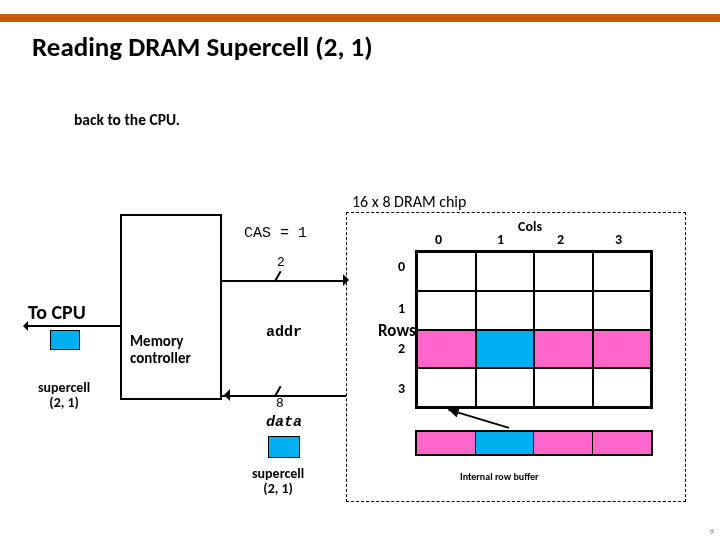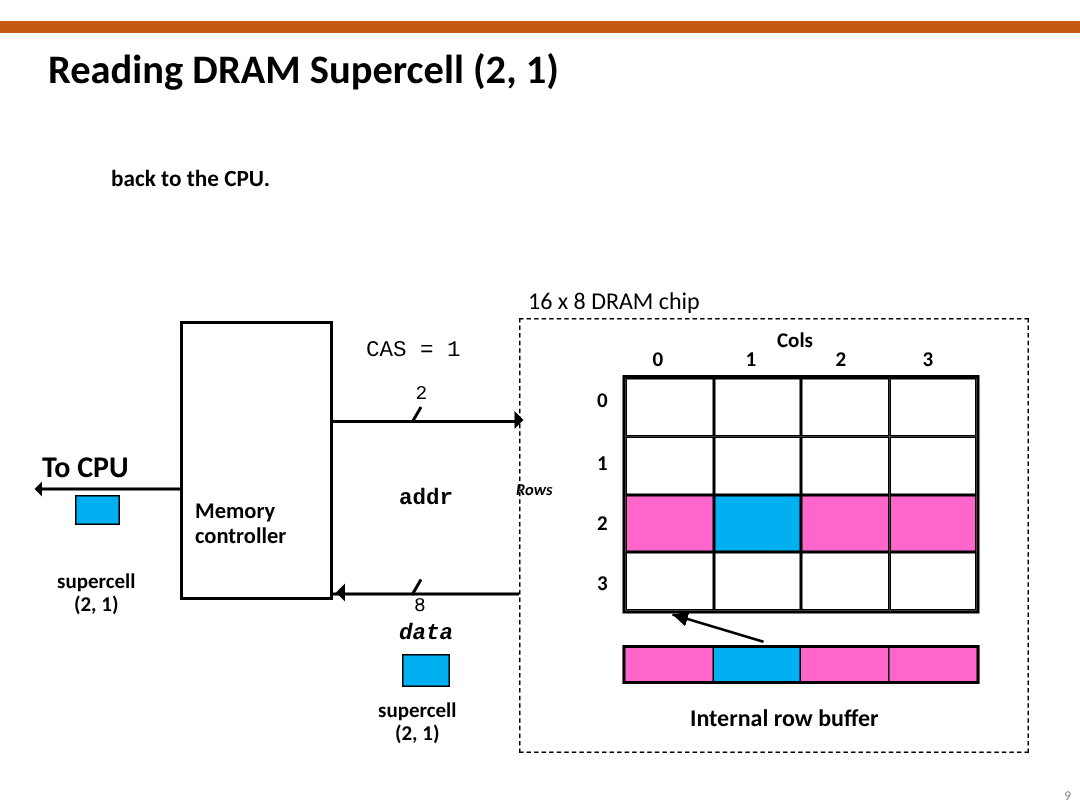--- a/index.html
+++ b/index.html
@@ -42,21 +42,21 @@
   .chip-border {
     position: absolute;
     top: 212px; left: 346px;
     width: 340px; height: 290px;
     border: 1.5px dashed #000;
     background: #fff;
   }
   .cols-label { position: absolute; top: 218px; left: 518px; font-size: 14px; font-weight: 700; text-align: center; }
   .col-n { position: absolute; top: 231px; font-size: 14px; font-weight: 700; }
   .c0 { left: 435px; } .c1 { left: 497px; } .c2 { left: 557px; } .c3 { left: 615px; }
-  .rows-label { position: absolute; top: 320px; left: 344px; font-size: 11px; font-weight: 700; font-style: italic; }
+  .rows-label { position: absolute; top: 320px; left: 378px; font-size: 17px; font-weight: 700; }
   .row-n { position: absolute; left: 398px; font-size: 14px; font-weight: 700; }
   .r0 { top: 258px; } .r1 { top: 300px; } .r2 { top: 340px; } .r3 { top: 380px; }
 
   .grid {
     position: absolute;
     top: 250px; left: 415px;
     width: 238px; height: 159px;
     display: grid;
     grid-template-columns: repeat(4, 1fr);
     grid-template-rows: repeat(4, 1fr);
@@ -75,21 +75,21 @@
     background: #ff66cc;
     display: grid;
     grid-template-columns: repeat(4,1fr);
   }
   .rowbuf div { border-right: 1px solid #000; }
   .rowbuf div:last-child { border-right: none; }
   .rowbuf-cell1 { background: #00b0f0; }
   .rowbuf-label {
     position: absolute;
     top: 470px; left: 460px;
-    font-size: 16px; font-weight: 700;
+    font-size: 10px; font-weight: 700;
   }
   .arrow-up {
     position: absolute;
     top: 407px; left: 415px;
     width: 240px; height: 26px;
     pointer-events: none;
   }
 
   .memctrl-box {
     position: absolute;

